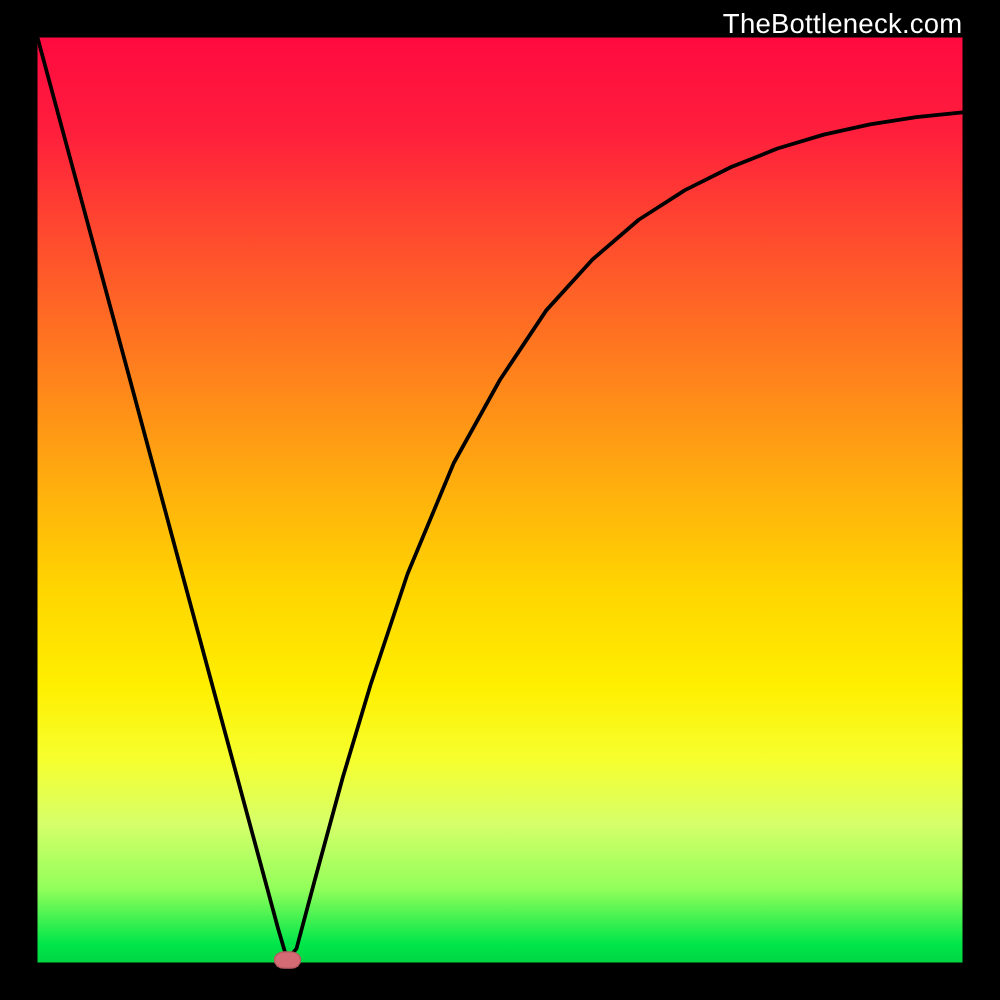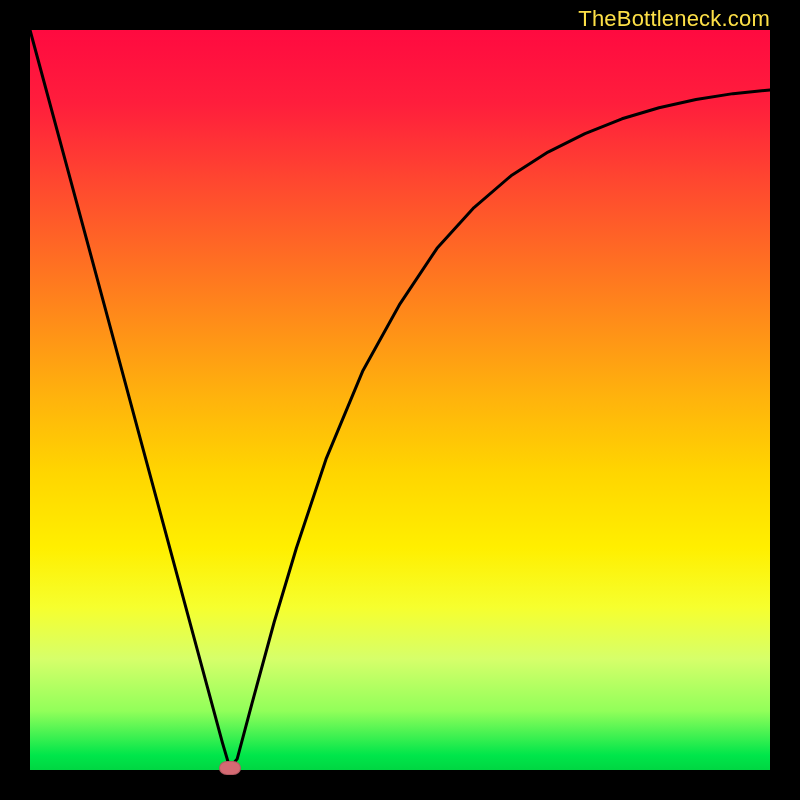--- a/index.html
+++ b/index.html
@@ -37,21 +37,21 @@
       #d6ff6a 85%,
       #92ff5a 92%,
       #00e64a 98%,
       #00d642 100%
     );
   }
   .attribution {
     position: absolute;
     top: 6px;
     right: 30px;
-    color: #fde047;
+    color: #ffffff;
     font-size: 22px;
     font-weight: 500;
     letter-spacing: 0.2px;
   }
   svg.curve {
     position: absolute;
     left: 0;
     top: 0;
     width: 740px;
     height: 740px;

